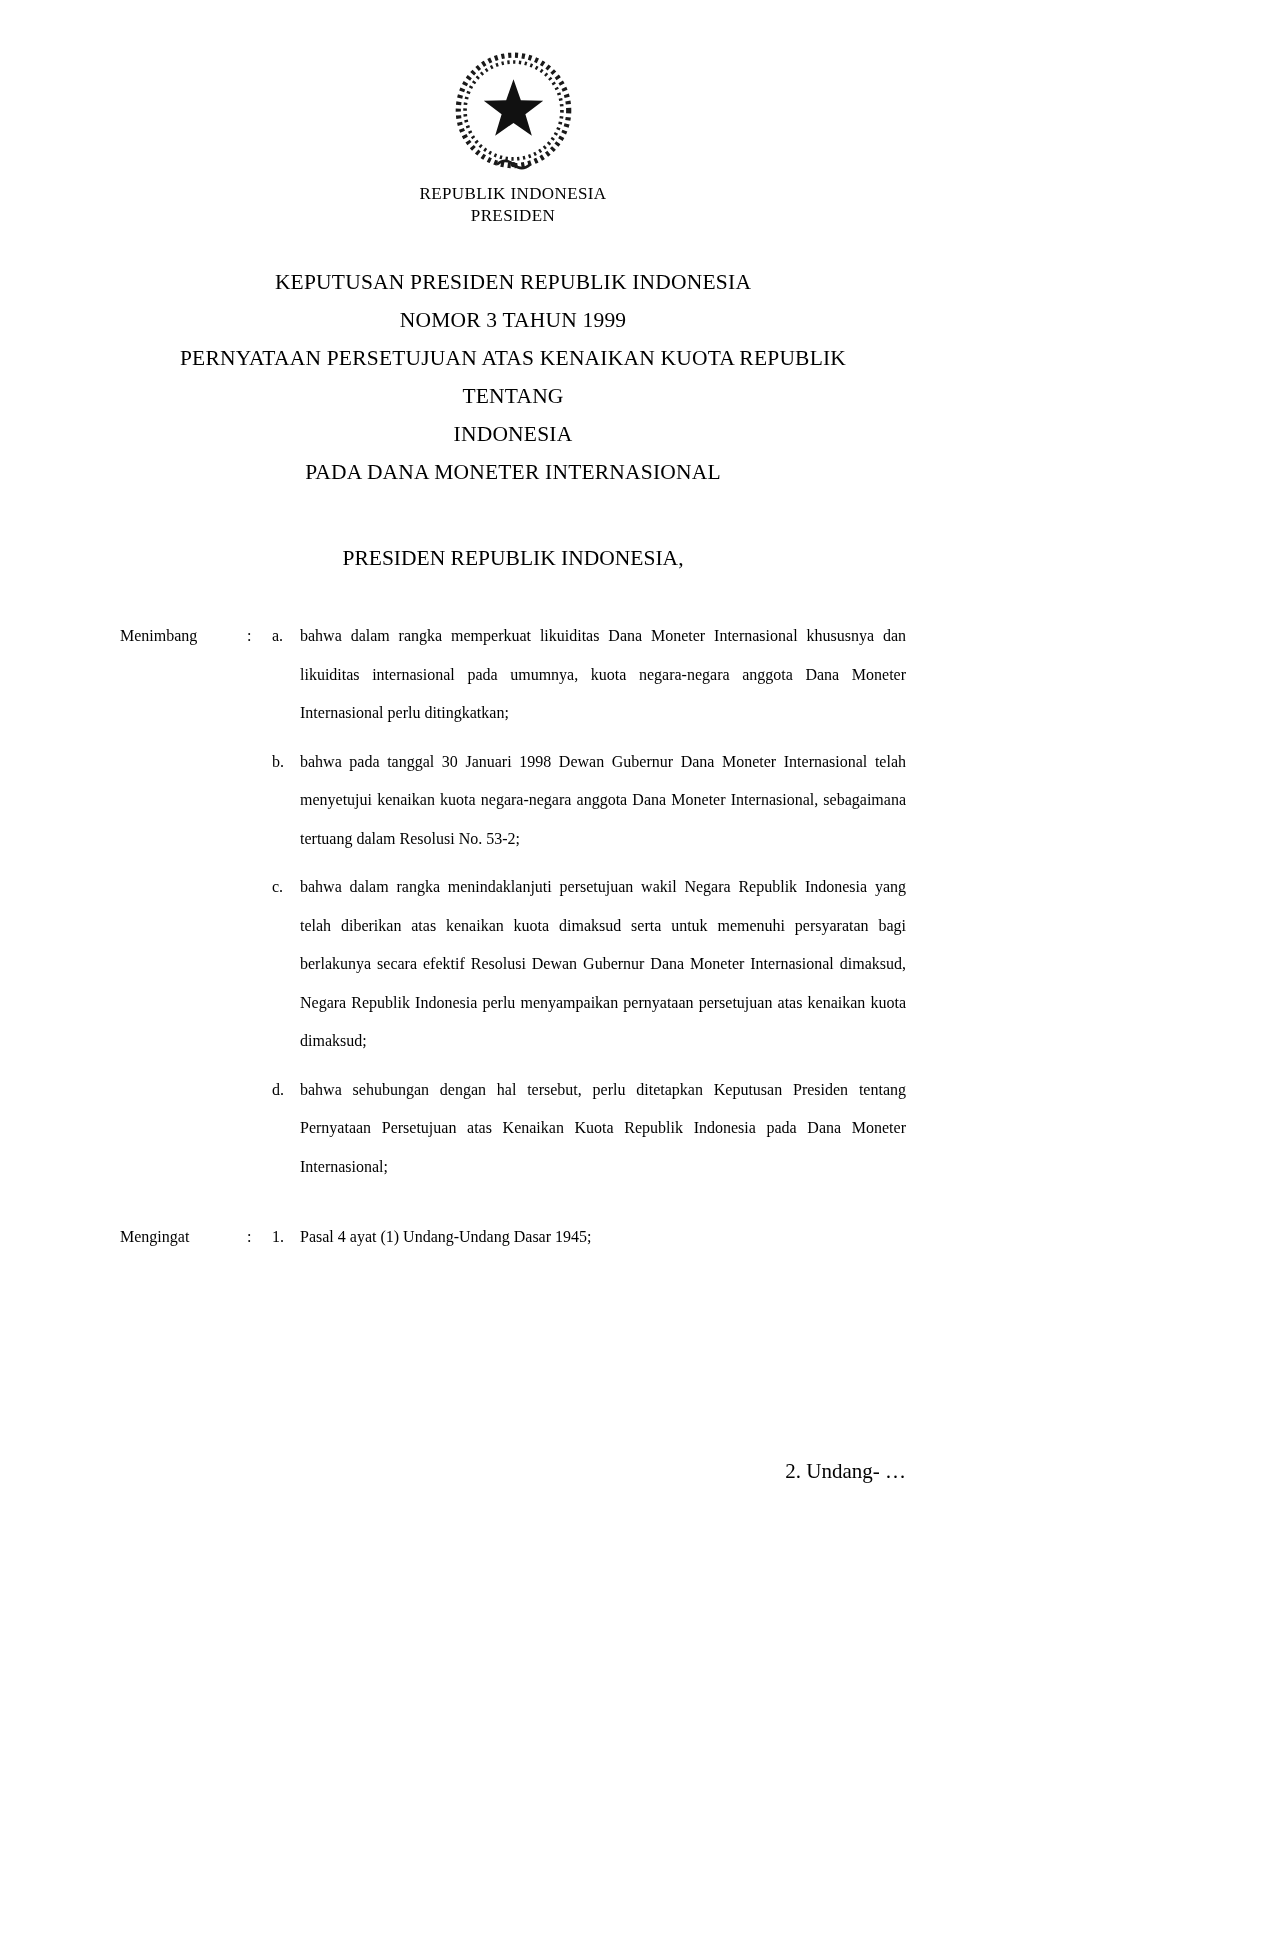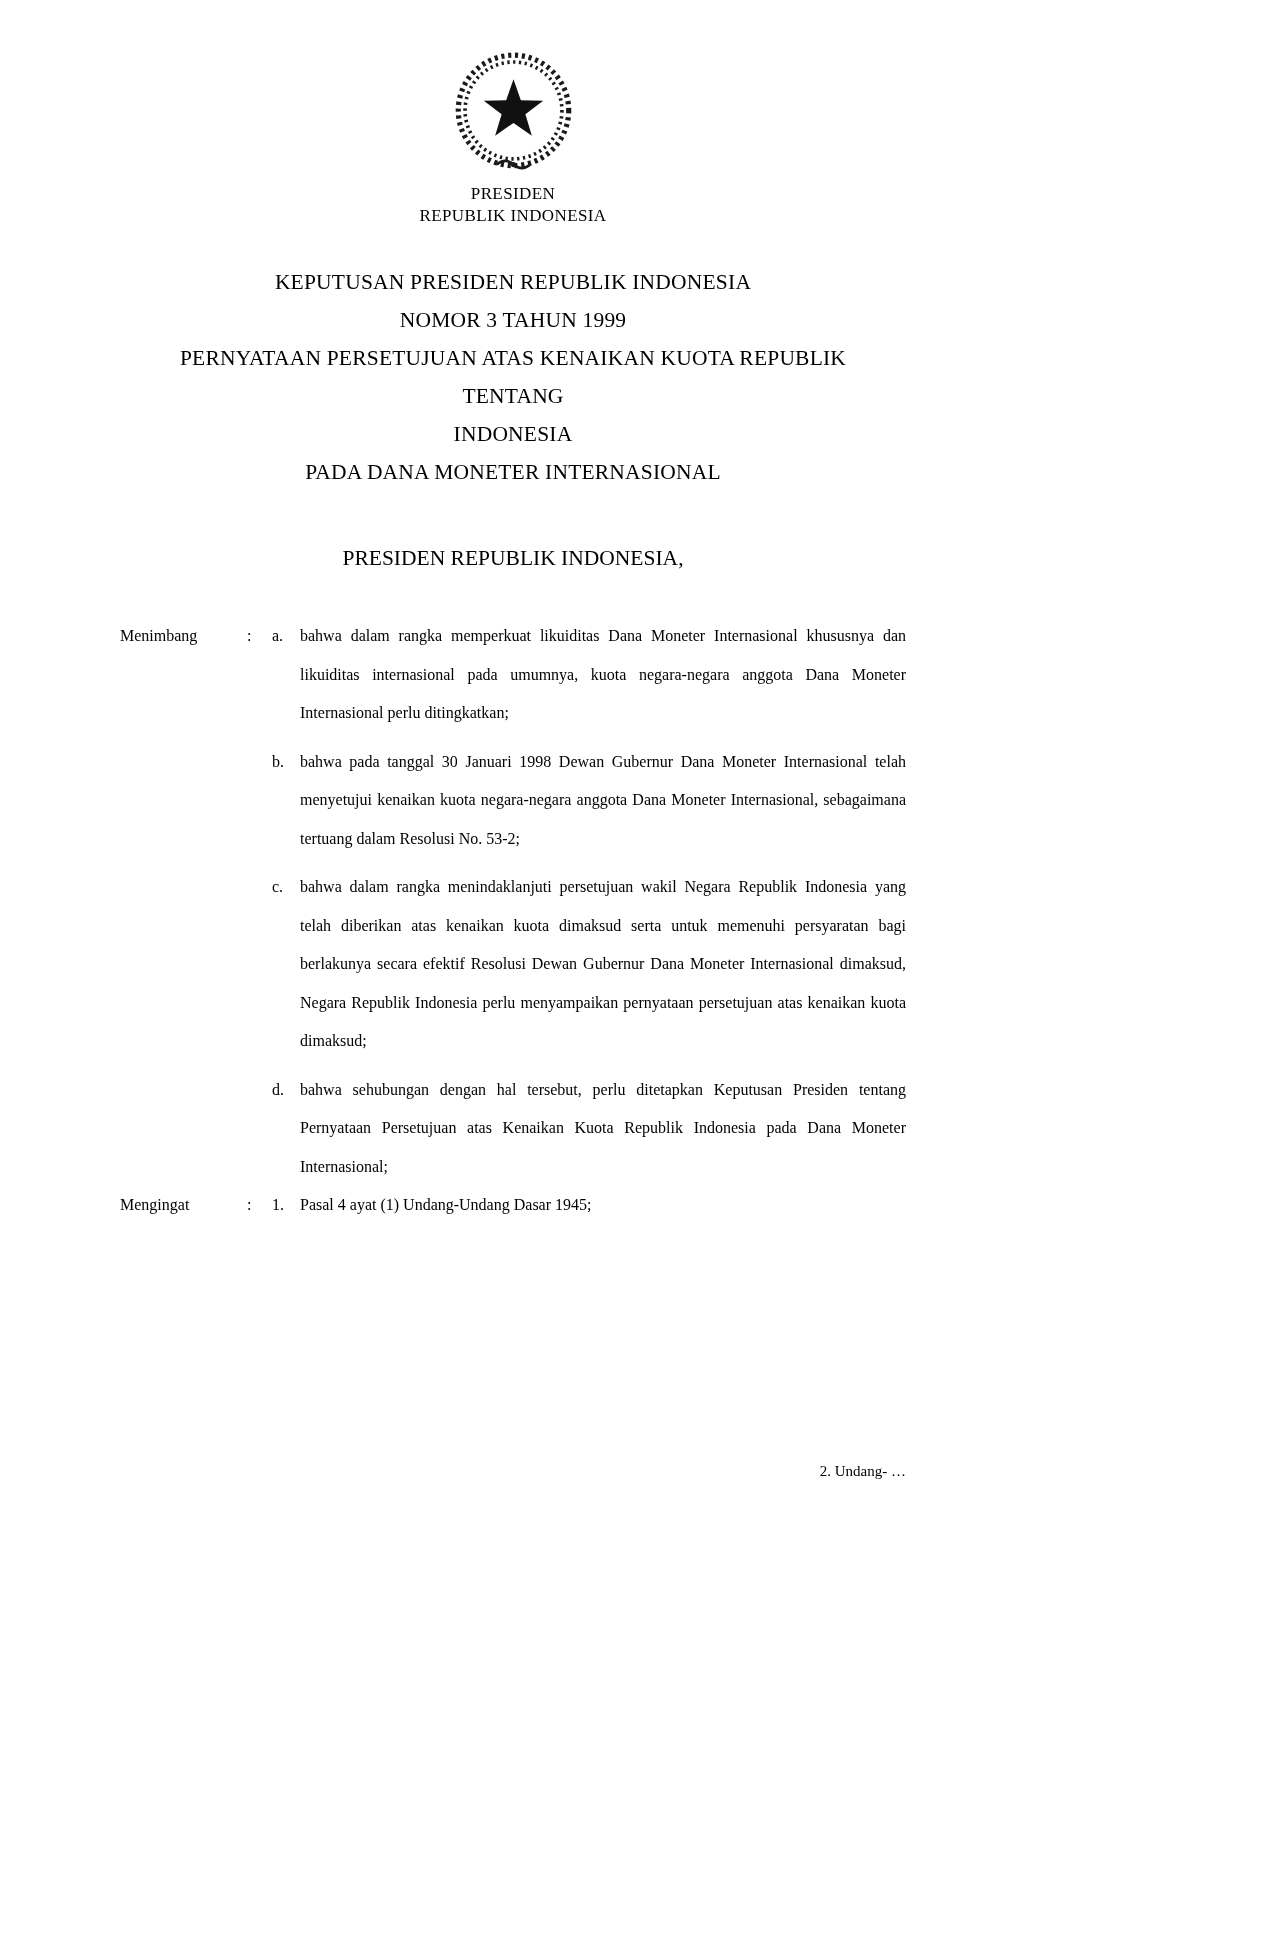--- a/index.html
+++ b/index.html
@@ -60,21 +60,21 @@
     line-height: 38px;
   }
 
   
   .clause {
     display: flex;
     align-items: flex-start;
     font-size: 16px;
   }
   .clause-menimbang { margin-top: 40px; }
-  .clause-mengingat { }
+  .clause-mengingat { margin-top: 32px; }
   .clause-label {
     width: 127px;
     flex: 0 0 127px;
     line-height: 38.5px;
   }
   .clause-sep {
     width: 25px;
     flex: 0 0 25px;
     line-height: 38.5px;
   }
@@ -101,21 +101,21 @@
     line-height: 38.5px;
   }
 
   
   .footer-continuation {
     position: absolute;
     left: 120px;
     top: 1452px;
     width: 786px;
     text-align: right;
-    font-size: 15px;
+    font-size: 21px;
     line-height: 38px;
   }
 </style>
 </head>
 <body>
 
 <div class="page">
   <div class="content">
 
     <div class="letterhead">
@@ -125,22 +125,22 @@
           <circle cx="60" cy="58" r="53" fill="none" stroke="#1a1a1a" stroke-width="5" stroke-dasharray="3 3.6"></circle>
           <circle cx="60" cy="58" r="46.5" fill="none" stroke="#1a1a1a" stroke-width="3.5" stroke-dasharray="2.2 3.4"></circle>
 
           <path d="M60,28 L67.05,48.29 L88.53,48.73 L71.41,61.71 L77.63,82.27 L60,70 L42.37,82.27 L48.59,61.71 L31.47,48.73 L52.95,48.29 Z" fill="#111111"></path>
 
           <path d="M44,110 q8,-7 16,0 q8,7 16,0" fill="none" stroke="#1a1a1a" stroke-width="2.5"></path>
           <circle cx="60" cy="110" r="2.6" fill="#1a1a1a"></circle>
         </svg>
       </div>
       <div class="seal-caption">
+        <div>REPUBLIK INDONESIA</div>
         <div>PRESIDEN</div>
-        <div>REPUBLIK INDONESIA</div>
       </div>
     </div>
 
     <div class="title-block">
       <div class="title-line">KEPUTUSAN PRESIDEN REPUBLIK INDONESIA</div>
       <div class="title-line">NOMOR 3 TAHUN 1999</div>
       <div class="title-line">PERNYATAAN PERSETUJUAN ATAS KENAIKAN KUOTA REPUBLIK</div>
       <div class="title-line">TENTANG</div>
       <div class="title-line">INDONESIA</div>
       <div class="title-line">PADA DANA MONETER INTERNASIONAL</div>

